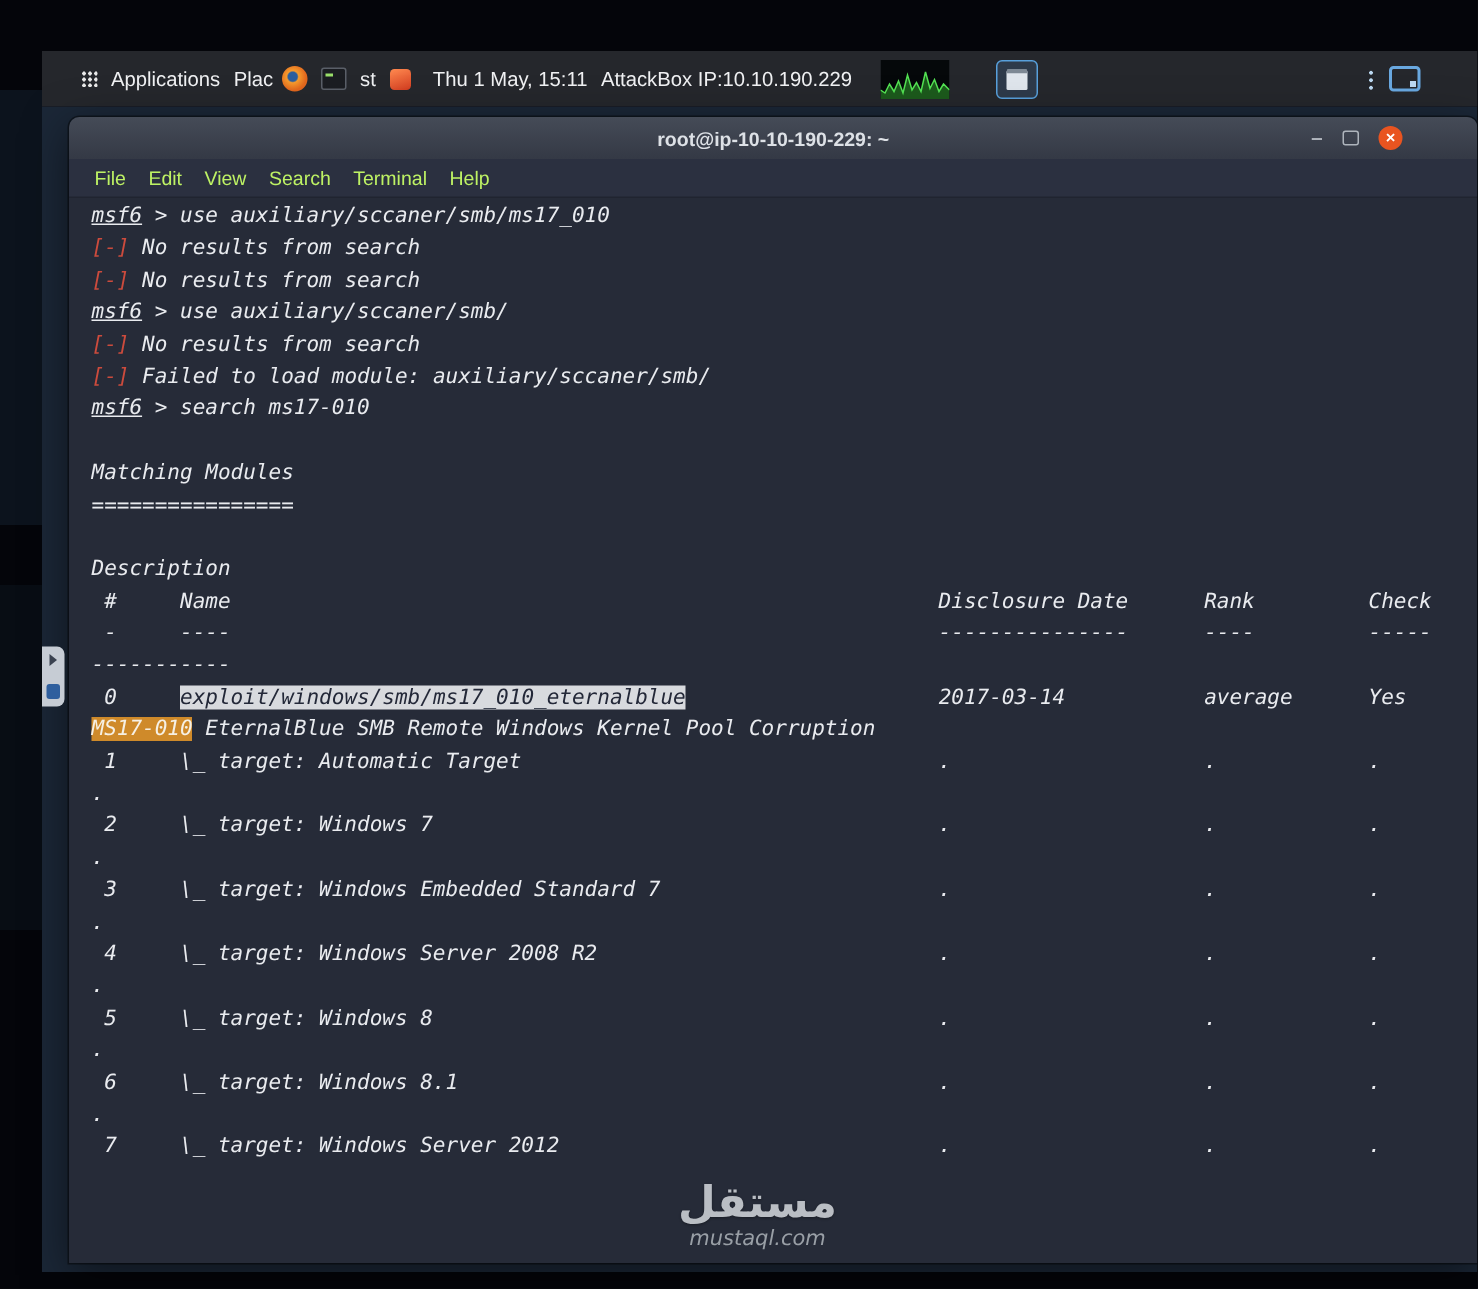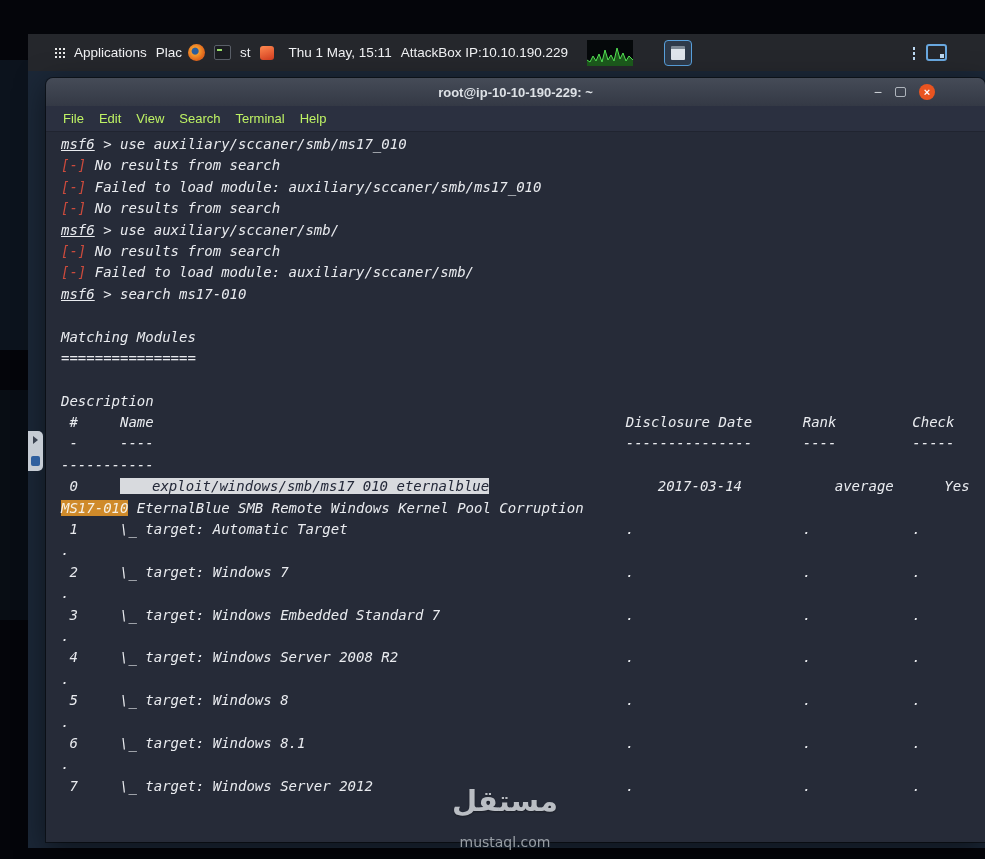--- a/index.html
+++ b/index.html
@@ -48,36 +48,36 @@
   .ctrl.close{width:16px;height:16px;border-radius:50%;background:var(--close_button,#e95420);
       color:#fff;font-size:11px;font-weight:bold;display:flex;align-items:center;justify-content:center;}
   .menubar{height:26px;background:#2b3040;display:flex;align-items:center;gap:15px;padding-left:17px;
       font-size:13px;color:#bef264;border-bottom:1px solid rgba(0,0,0,.25);box-sizing:border-box;}
   .term-body{position:absolute;top:54px;bottom:0;left:0;right:0;background:var(--terminal_bg,#262b38);
       padding:2px 0 0 15px;font-family:"DejaVu Sans Mono","Liberation Mono",monospace;
       font-size:14px;color:var(--terminal_fg,#e9ebef);overflow:hidden;font-style:italic;}
   .tline{white-space:pre;line-height:21.4px;height:21.4px;}
   .c-u{text-decoration:underline;}
   .c-e{color:var(--error,#cc4b3d);}
-  .c-sel{background:var(--selection_bg,#d8dade);color:var(--selection_fg,#232838);padding-left:32px;}
+  .c-sel{background:var(--selection_bg,#d8dade);color:var(--selection_fg,#232838);}
   .c-hl{background:var(--highlight_bg,#cf8a2a);color:var(--highlight_fg,#f6f0e4);}
 
   
   .edge-widget{position:absolute;left:28px;top:431px;width:15px;height:40px;background:#c6ccd4;
       border-radius:0 5px 5px 0;display:flex;flex-direction:column;align-items:center;
       justify-content:space-between;padding:5px 0;box-sizing:border-box;}
   .edge-arrow{width:0;height:0;border-left:5px solid #3a4250;border-top:4px solid transparent;
       border-bottom:4px solid transparent;}
   .edge-dot{width:9px;height:10px;background:#2f5f9e;border-radius:2px;}
 
   
   .watermark{position:absolute;left:420px;top:786px;width:170px;text-align:center;opacity:.85;
       pointer-events:none;font-family:"DejaVu Sans",sans-serif;}
   .wm-ar{font-size:29px;font-weight:bold;color:#d4d8dd;text-shadow:0 1px 2px rgba(0,0,0,.4);line-height:1.1;}
-  .wm-en{font-size:14px;color:#aeb4ba;margin-top:16px;}
+  .wm-en{font-size:14px;color:#aeb4ba;margin-top:0;font-style:italic;}
 </style>
 </head>
 <body>
 
 <div class="screen">
 
   <div class="bg-artifact a1"></div>
   <div class="bg-artifact a2"></div>
   <div class="desktop"></div>
 
@@ -120,21 +120,20 @@
       <span class="menu-item">File</span>
       <span class="menu-item">Edit</span>
       <span class="menu-item">View</span>
       <span class="menu-item">Search</span>
       <span class="menu-item">Terminal</span>
       <span class="menu-item">Help</span>
     </div>
     <div class="term-body">
         <div class="tline"><span class="c-u">msf6</span><span> &gt; use auxiliary/sccaner/smb/ms17_010</span></div>
         <div class="tline"><span class="c-e">[-]</span><span> No results from search</span></div>
-        <div class="tline"><span class="c-e">[-]</span><span> Failed to load module: auxiliary/sccaner/smb/ms17_010</span></div>
         <div class="tline"><span class="c-e">[-]</span><span> No results from search</span></div>
         <div class="tline"><span class="c-u">msf6</span><span> &gt; use auxiliary/sccaner/smb/</span></div>
         <div class="tline"><span class="c-e">[-]</span><span> No results from search</span></div>
         <div class="tline"><span class="c-e">[-]</span><span> Failed to load module: auxiliary/sccaner/smb/</span></div>
         <div class="tline"><span class="c-u">msf6</span><span> &gt; search ms17-010</span></div>
         <div class="tline">&nbsp;</div>
         <div class="tline"><span>Matching Modules</span></div>
         <div class="tline"><span>================</span></div>
         <div class="tline">&nbsp;</div>
         <div class="tline"><span>Description</span></div>

